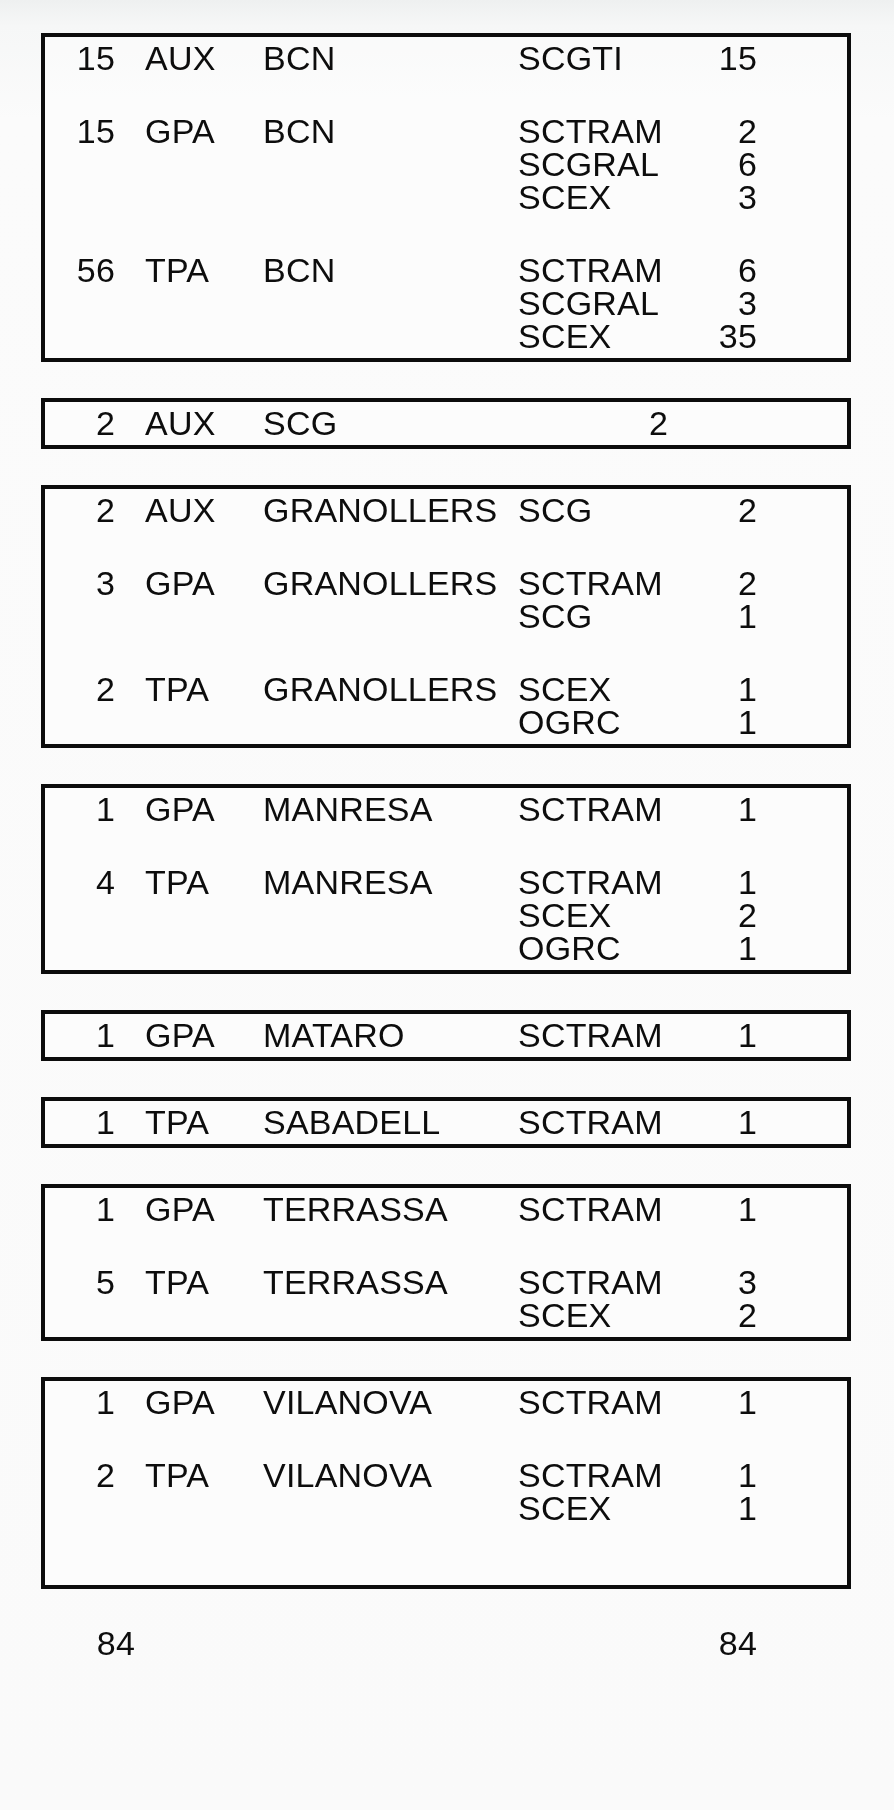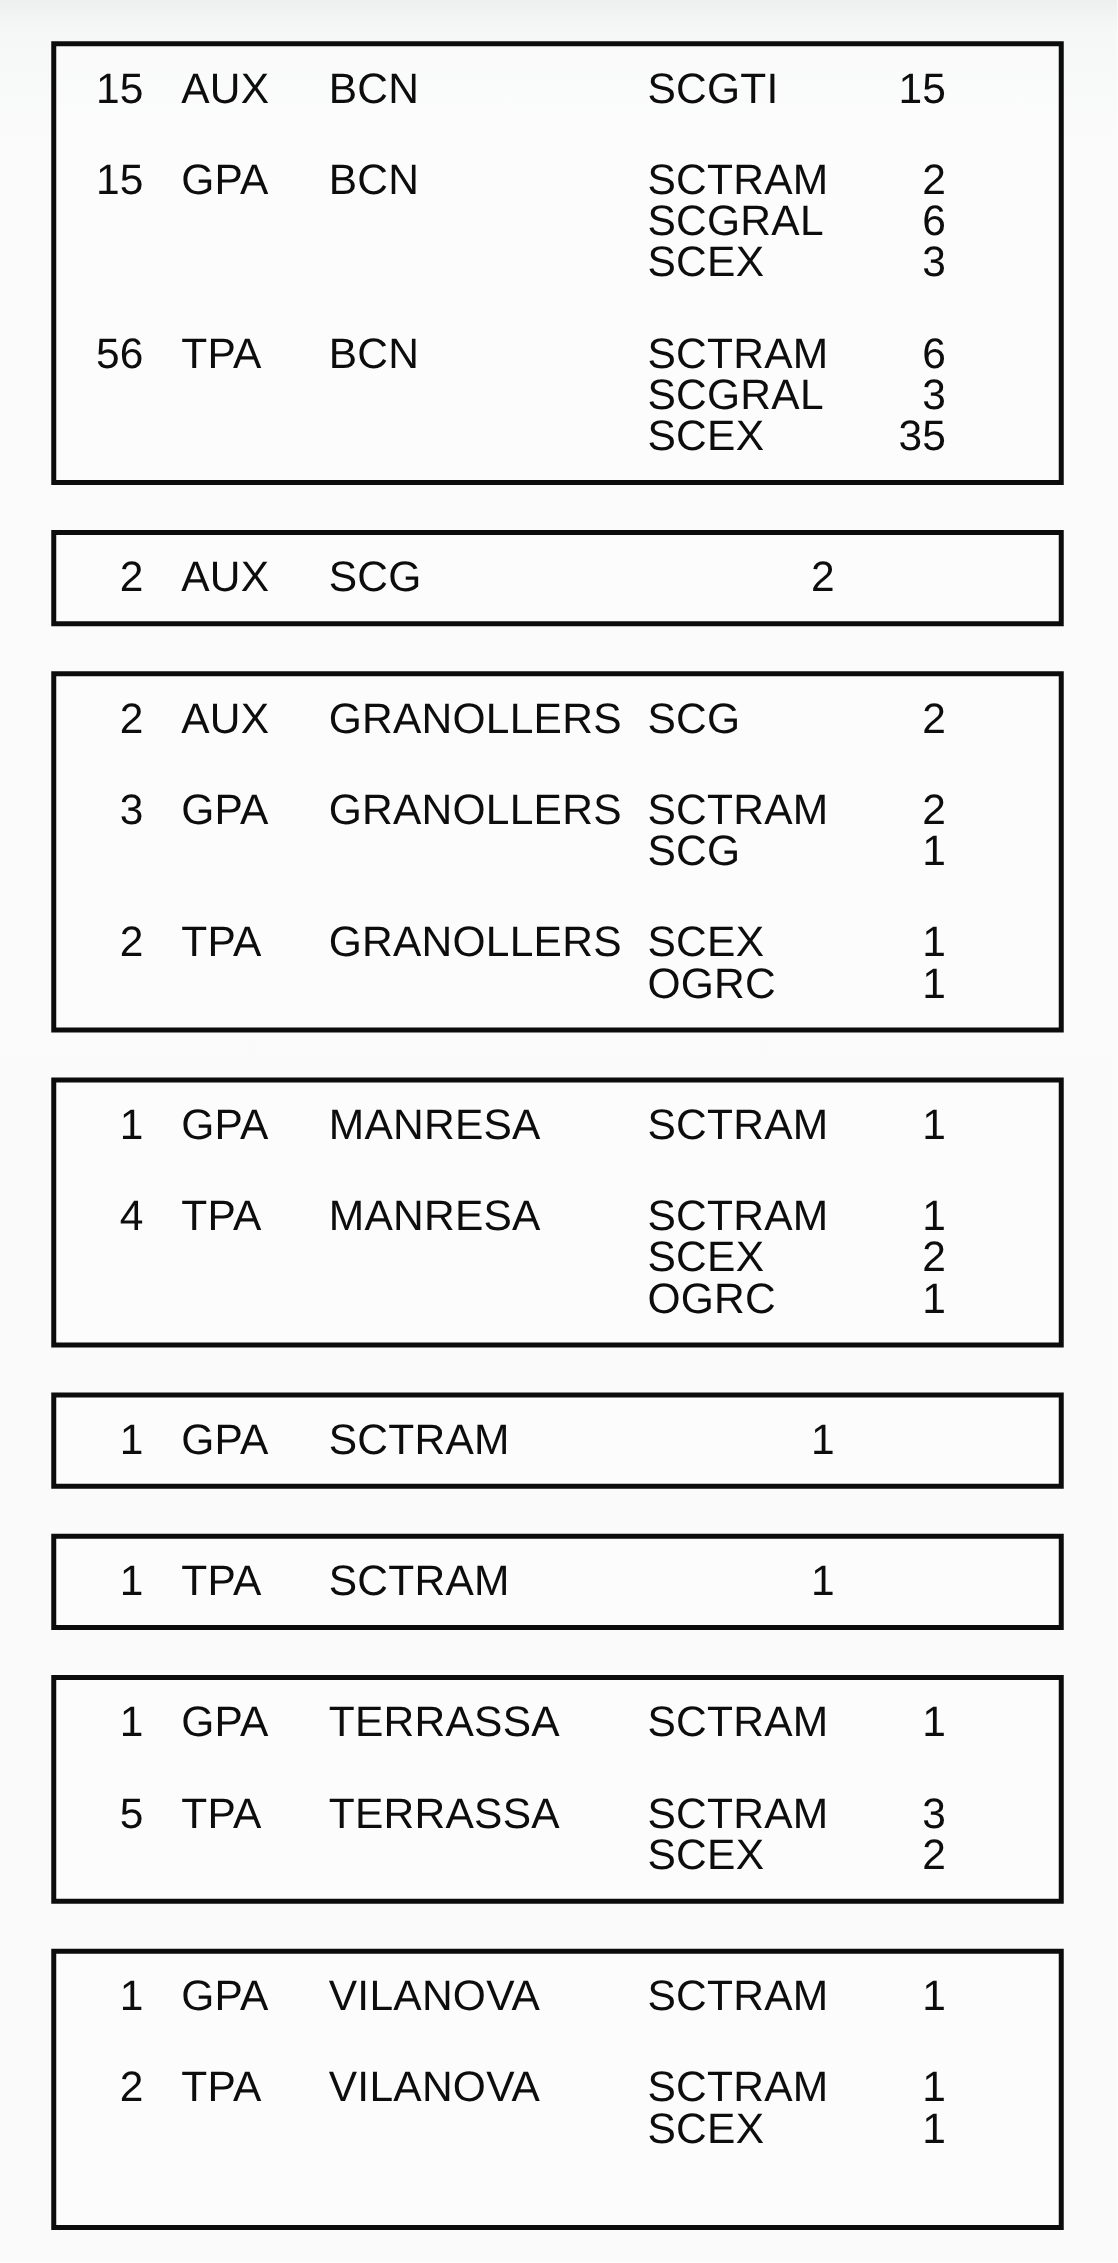--- a/index.html
+++ b/index.html
@@ -18,21 +18,21 @@
   }
   .content {
     position: absolute;
     left: 41px;
     top: 33px;
     width: 810px;
   }
   .box {
     box-sizing: border-box;
     border: 4px solid #0c0c0c;
-    padding: 18px 0;
+    padding: 5px 0;
     margin-bottom: 36px;
     background: rgba(255,255,255,0.35);
   }
   .box:last-of-type {
     padding-bottom: 60px;
   }
   .row {
     display: grid;
     grid-template-columns: 100px 118px 255px 150px 89px;
     height: 33px;
@@ -200,28 +200,30 @@
         <span class="c type"></span>
         <span class="c city"></span>
         <span class="c svc">OGRC</span>
         <span class="c val">1</span>
       </div>
     </section>
     <section class="box">
       <div class="row">
         <span class="c count">1</span>
         <span class="c type">GPA</span>
-        <span class="c svc">SCTRAM</span>
-        <span class="c val">1</span>
-      </div>
-    </section>
-    <section class="box">
-      <div class="row">
-        <span class="c count">1</span>
-        <span class="c type">TPA</span>
+        <span class="c city">MATARO</span>
+        <span class="c svc">SCTRAM</span>
+        <span class="c val">1</span>
+      </div>
+    </section>
+    <section class="box">
+      <div class="row">
+        <span class="c count">1</span>
+        <span class="c type">TPA</span>
+        <span class="c city">SABADELL</span>
         <span class="c svc">SCTRAM</span>
         <span class="c val">1</span>
       </div>
     </section>
     <section class="box">
       <div class="row">
         <span class="c count">1</span>
         <span class="c type">GPA</span>
         <span class="c city">TERRASSA</span>
         <span class="c svc">SCTRAM</span>

